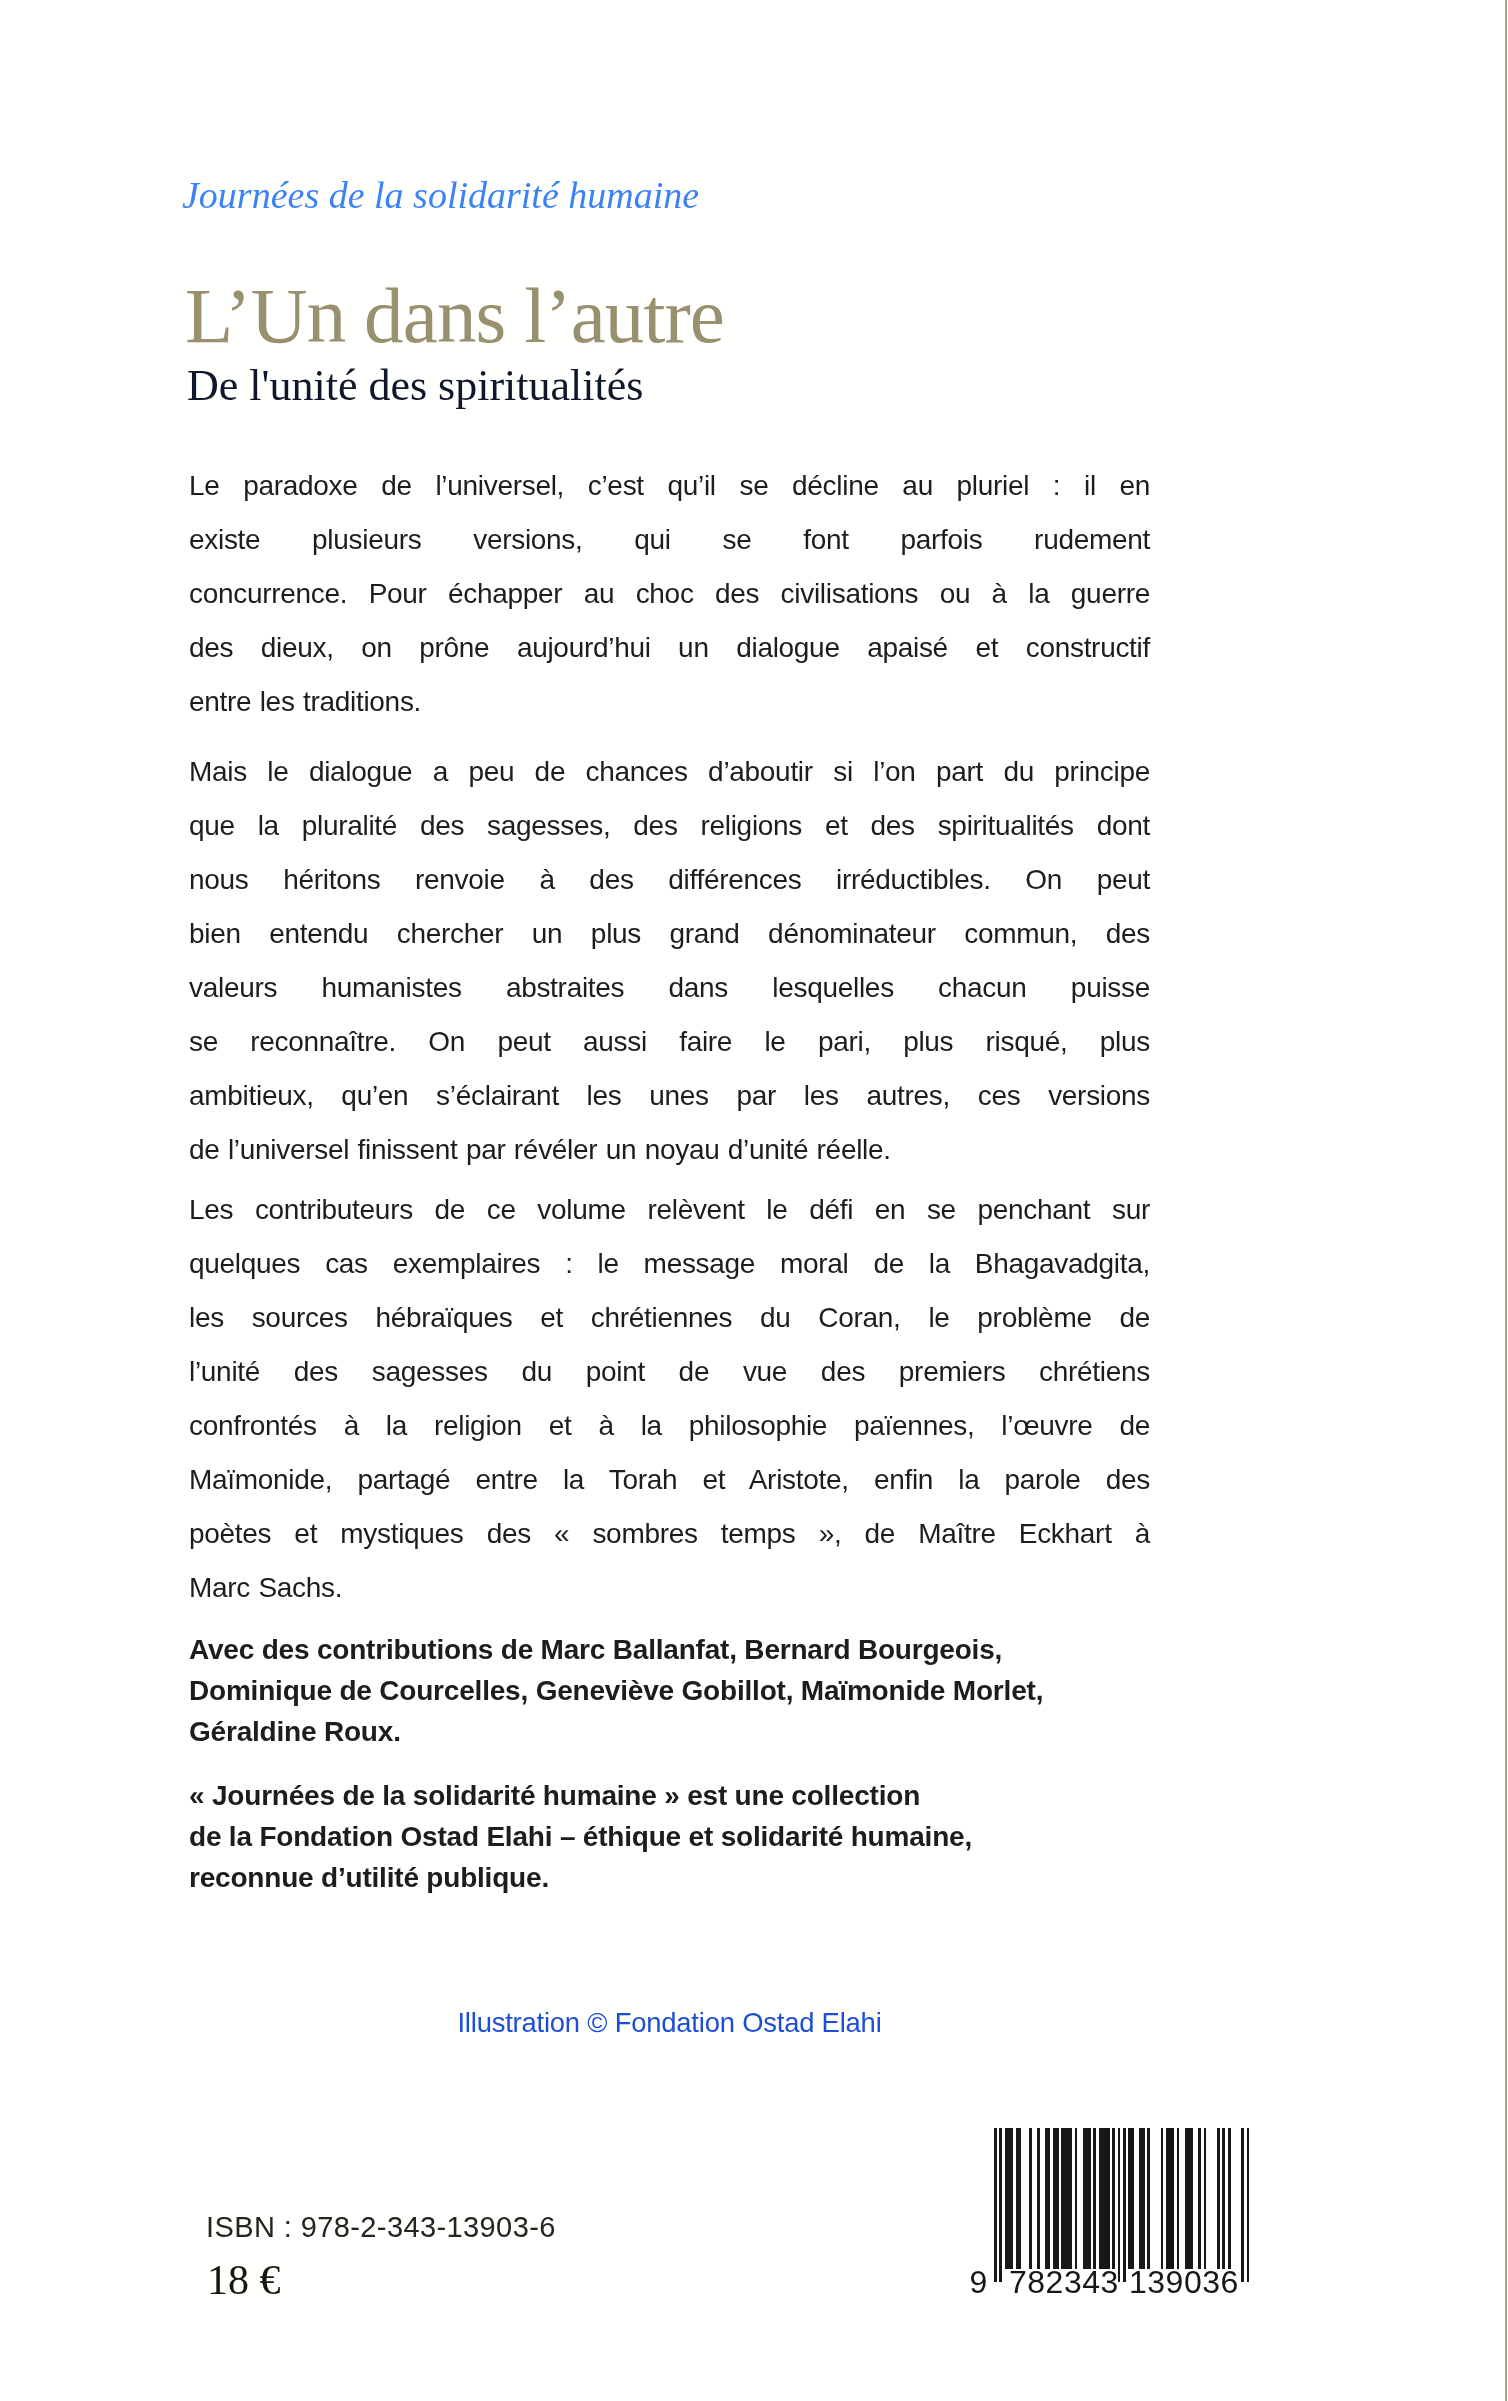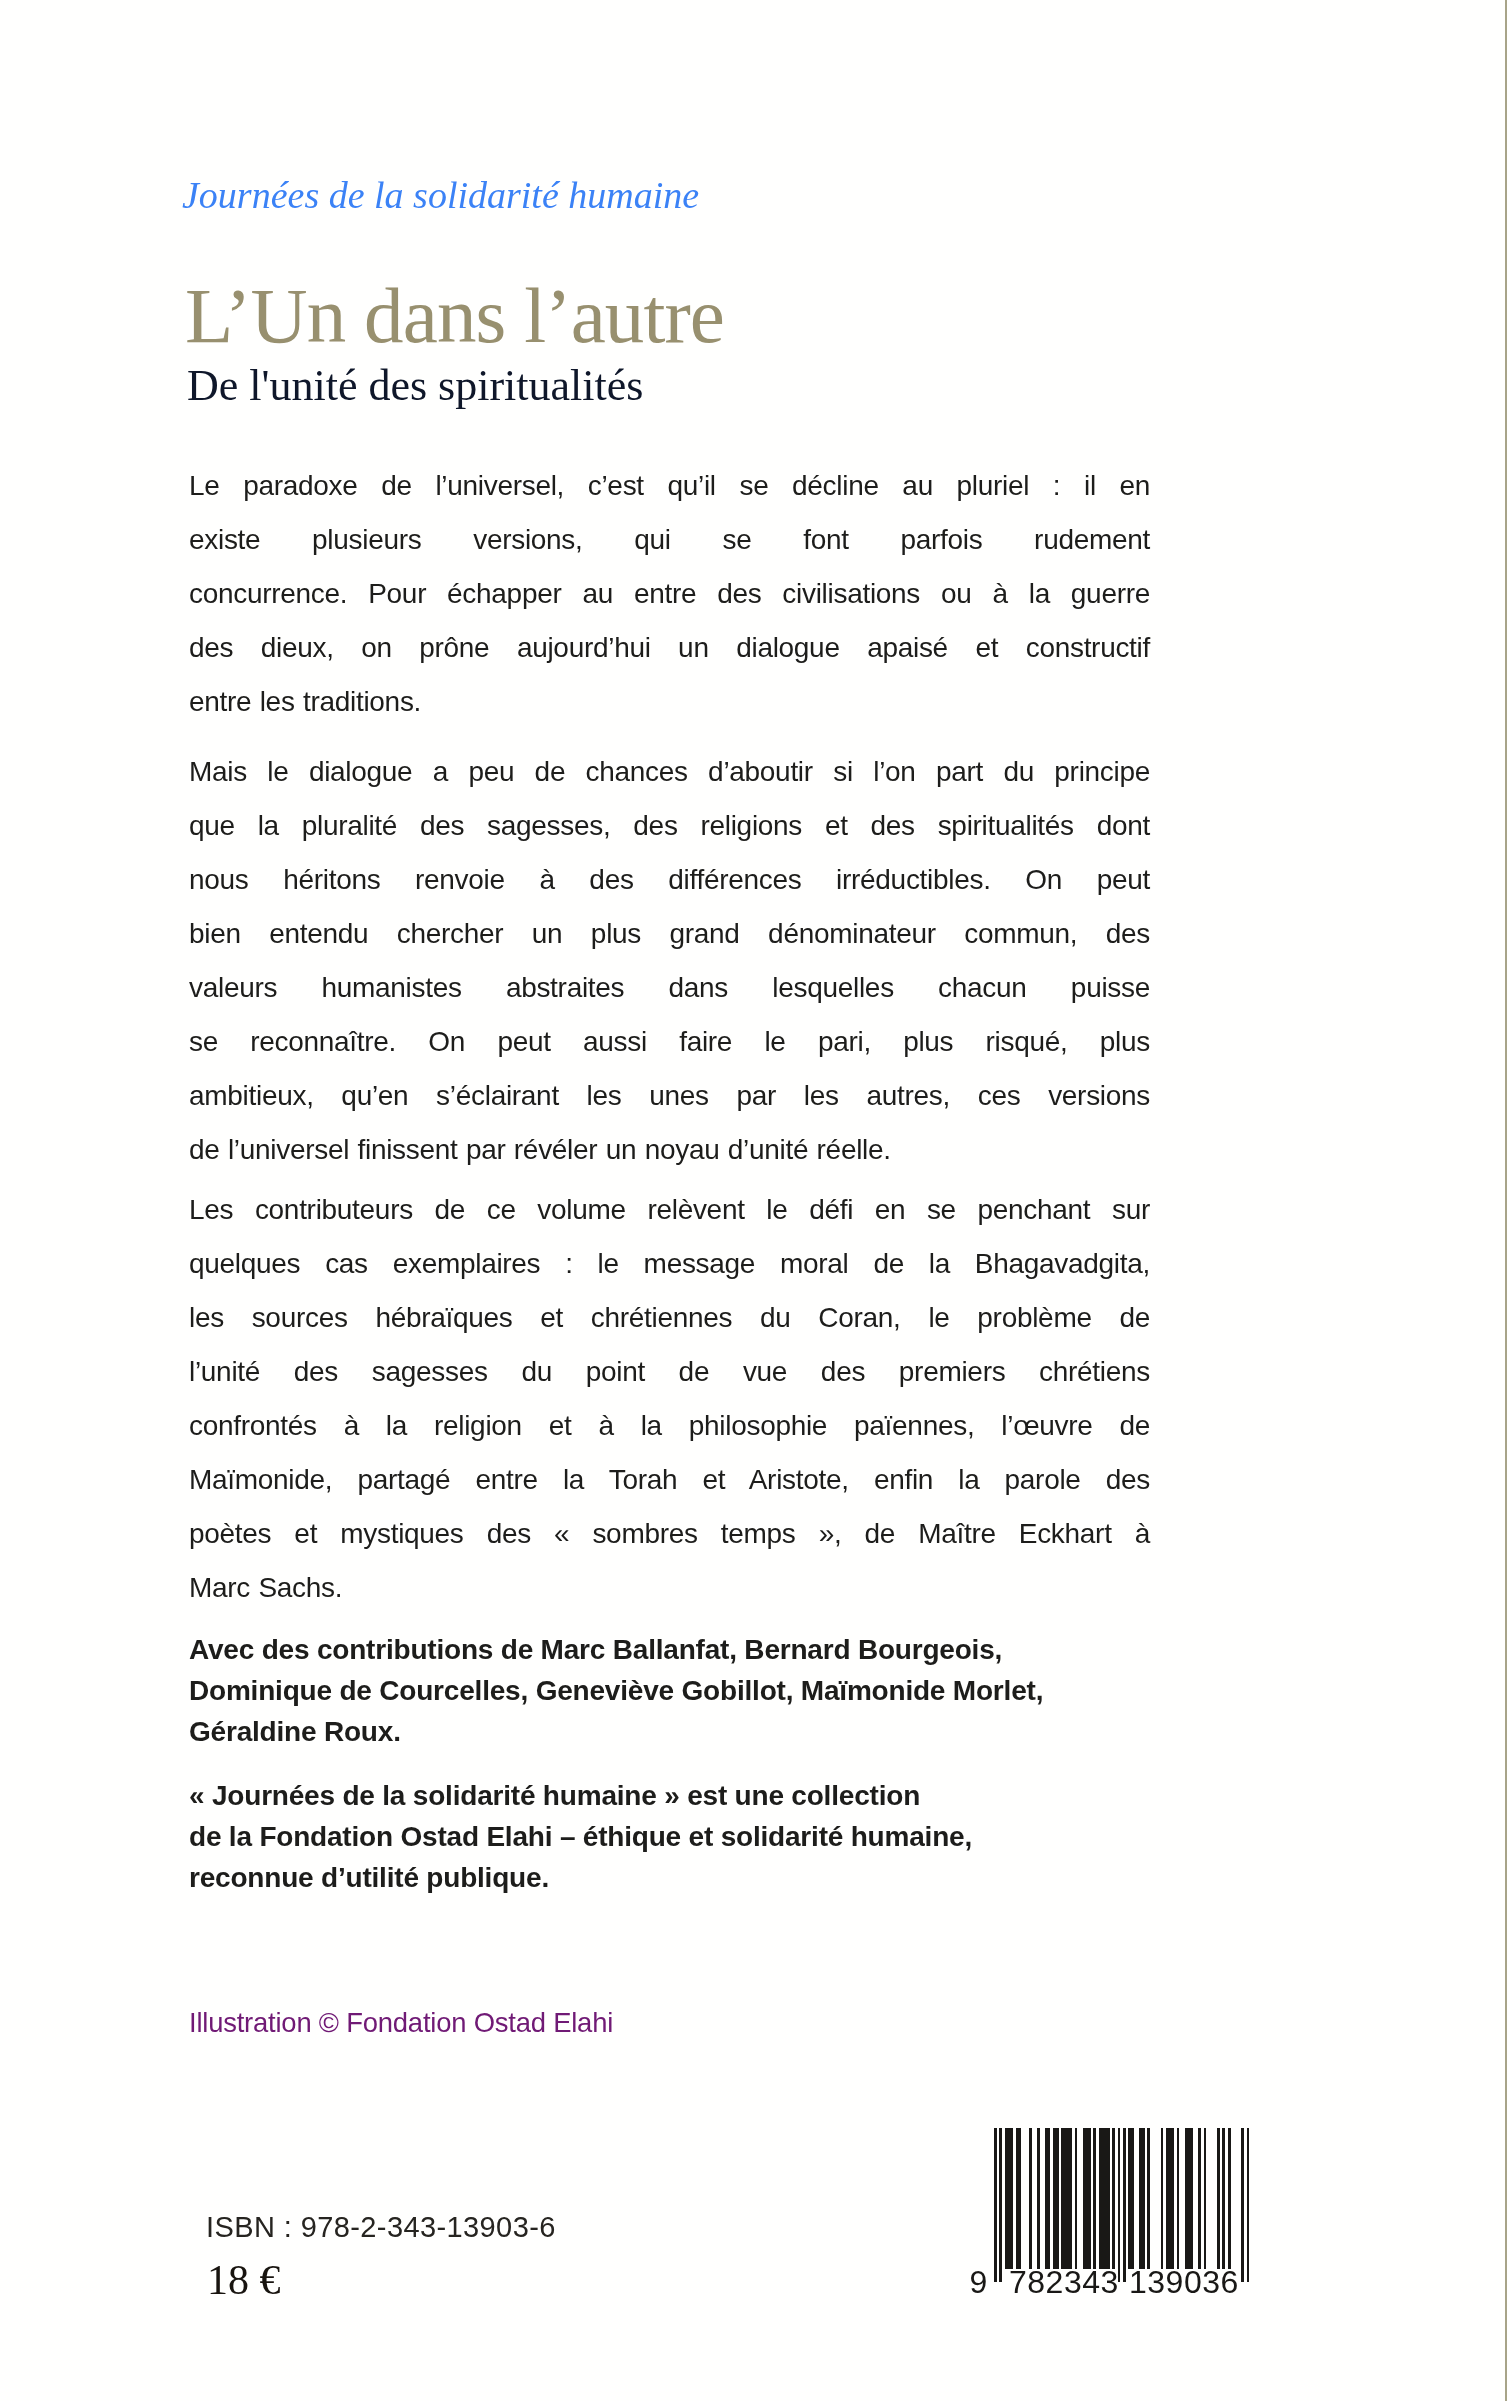--- a/index.html
+++ b/index.html
@@ -24,21 +24,21 @@
   .subtitle {
     font-family:"Liberation Serif", serif; font-size:44px; line-height:1.1;
     color:#0f172a;
   }
 
   .para { font-size:28px; line-height:54px; letter-spacing:-0.3px; word-spacing:0.9px; }
   .tline { white-space:normal; }
   .tline.just { text-align:justify; text-align-last:justify; }
 
   .bold-block { font-weight:bold; font-size:28px; line-height:41px; letter-spacing:-0.2px; }
-  .illu { font-size:27.4px; line-height:34px; letter-spacing:-0.2px; color:#701a75; }
+  .illu { font-size:27.4px; line-height:34px; letter-spacing:-0.2px; color:#1d4ed8;text-align:center; }
 
   .isbn { font-size:29px; letter-spacing:0.4px; color:#262420; }
   .price { font-family:"Liberation Serif", serif; font-size:42px; color:#18140f; }
 
   .barcode { left:994px; top:2128px; width:257px; height:170px; }
   .bc-bars { display:flex; height:154px; align-items:flex-start; }
   .bc-mod { flex:0 0 2.7px; height:141px; }
   .bc-mod.on { background:#191816; }
   .bc-mod.guard { height:154px; }
   .bc-digits span {
@@ -56,21 +56,21 @@
 
   <div class="abs header-italic" style="left:182px; top:163px;">Journées de la solidarité humaine</div>
 
   <div class="abs title" style="left:185px; top:276px;">L’Un dans l’autre</div>
 
   <div class="abs subtitle" style="left:187px; top:362px;">De l'unité des spiritualités</div>
 
   <div class="abs col para" style="top:459px;">
       <div class="tline just">Le paradoxe de l’universel, c’est qu’il se décline au pluriel : il en</div>
       <div class="tline just">existe plusieurs versions, qui se font parfois rudement</div>
-      <div class="tline just">concurrence. Pour échapper au entre des civilisations ou à la guerre</div>
+      <div class="tline just">concurrence. Pour échapper au choc des civilisations ou à la guerre</div>
       <div class="tline just">des dieux, on prône aujourd’hui un dialogue apaisé et constructif</div>
       <div class="tline">entre les traditions.</div>
     </div>
 
   <div class="abs col para" style="top:745px;">
       <div class="tline just">Mais le dialogue a peu de chances d’aboutir si l’on part du principe</div>
       <div class="tline just">que la pluralité des sagesses, des religions et des spiritualités dont</div>
       <div class="tline just">nous héritons renvoie à des différences irréductibles. On peut</div>
       <div class="tline just">bien entendu chercher un plus grand dénominateur commun, des</div>
       <div class="tline just">valeurs humanistes abstraites dans lesquelles chacun puisse</div>

